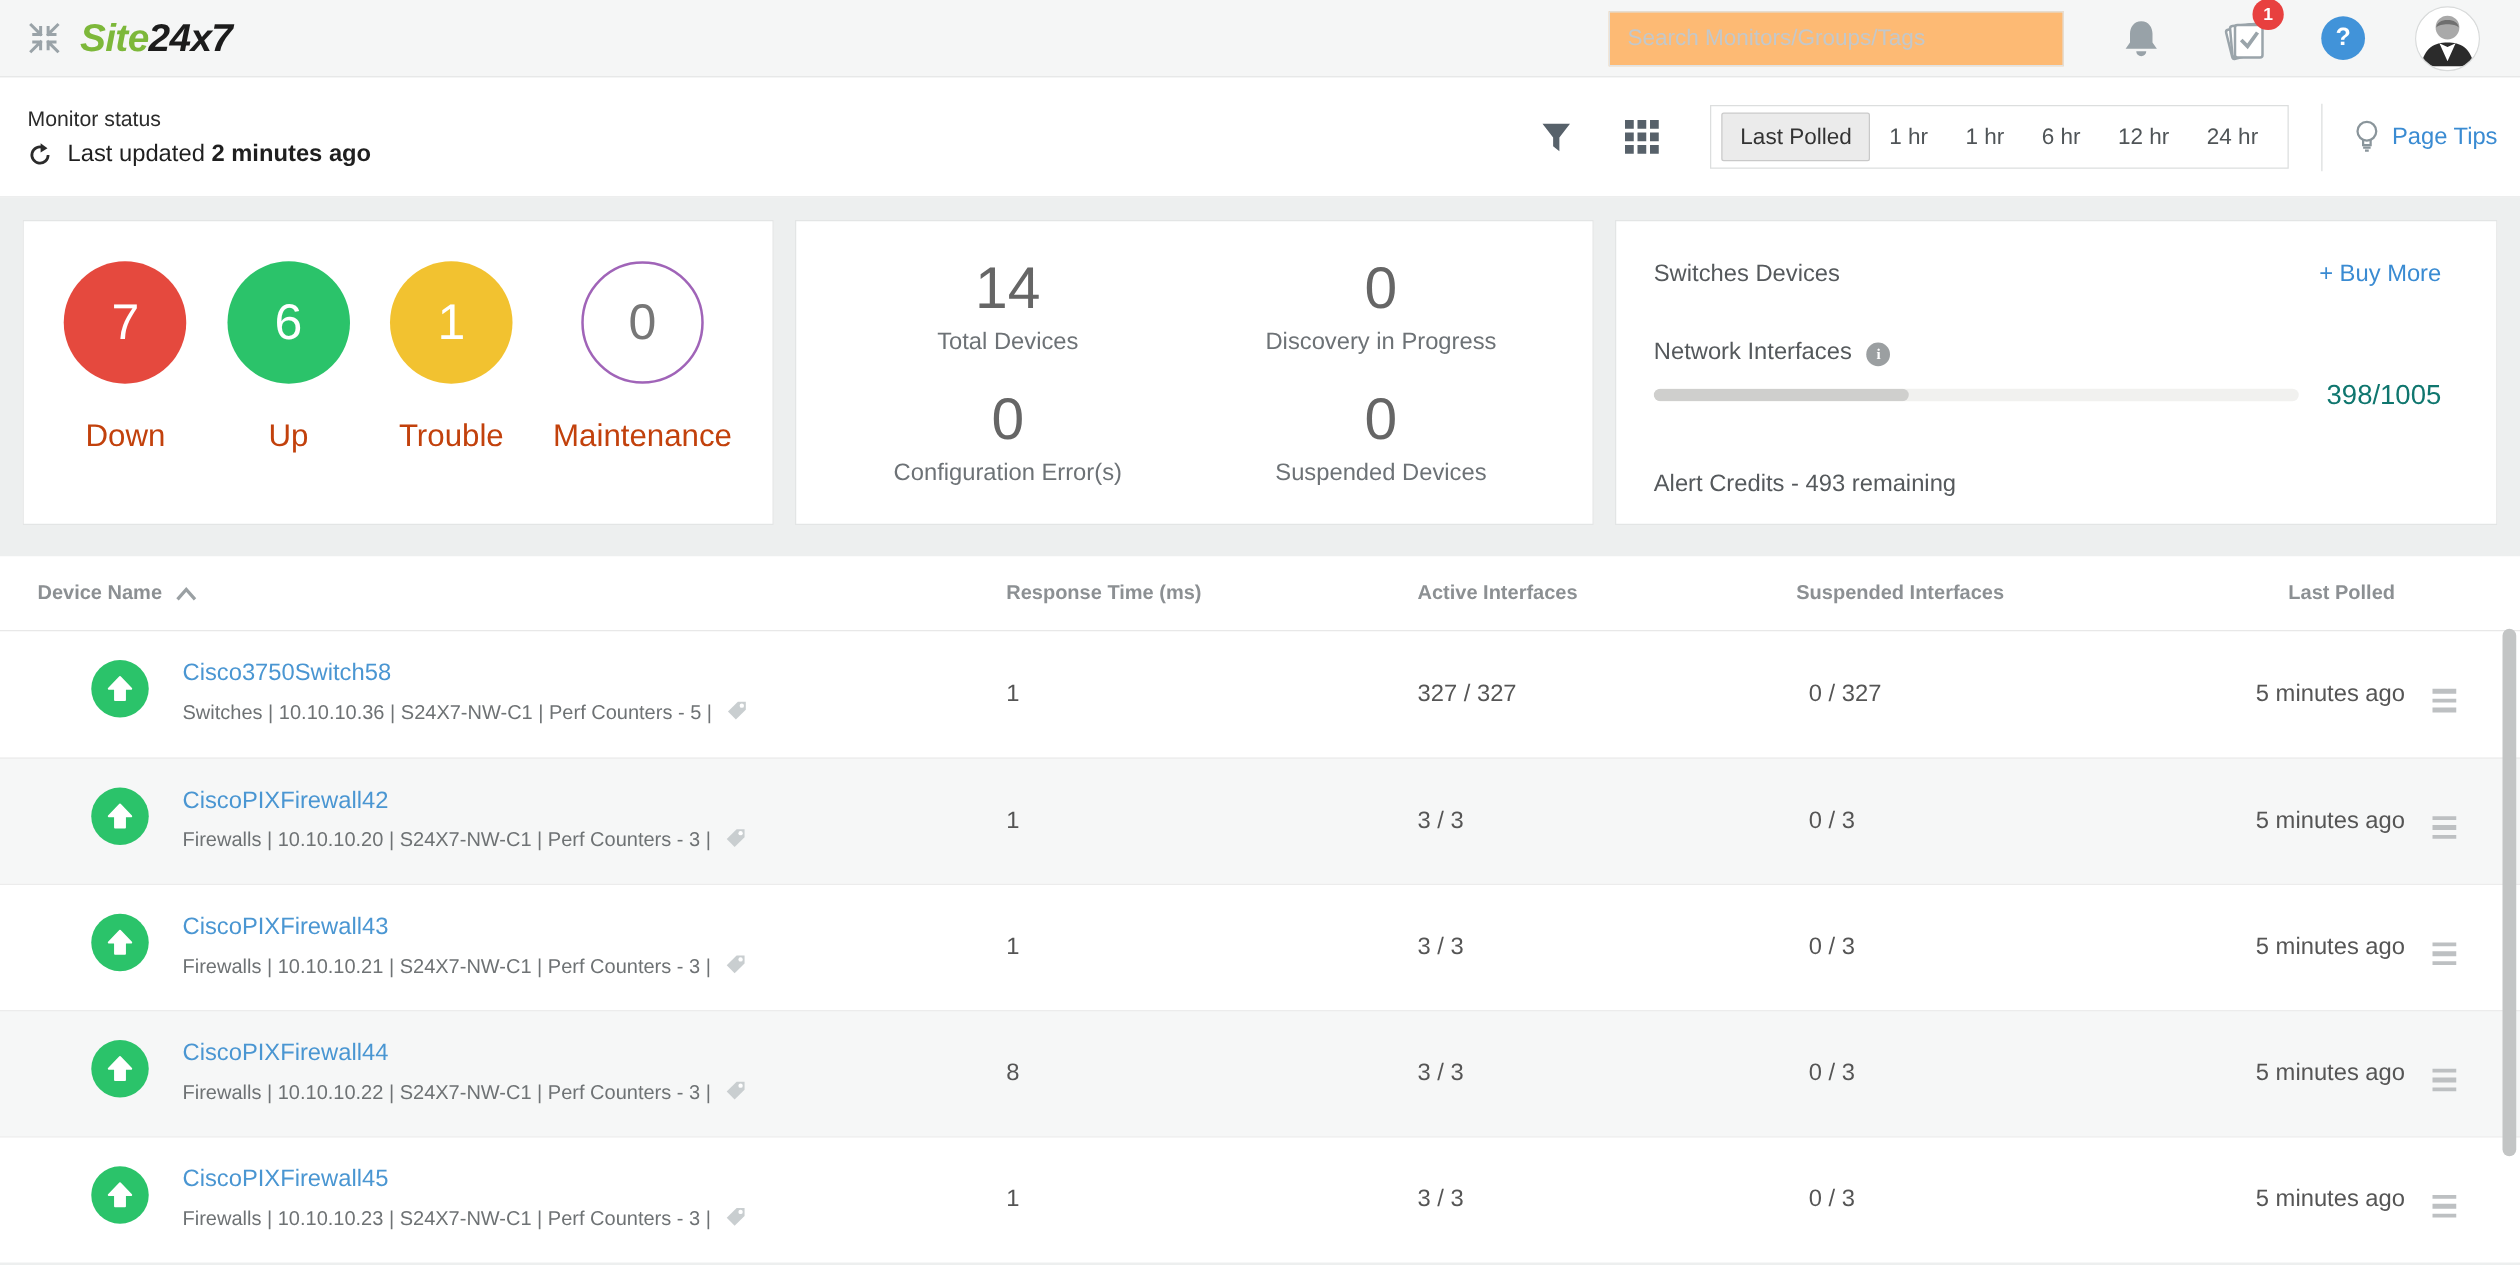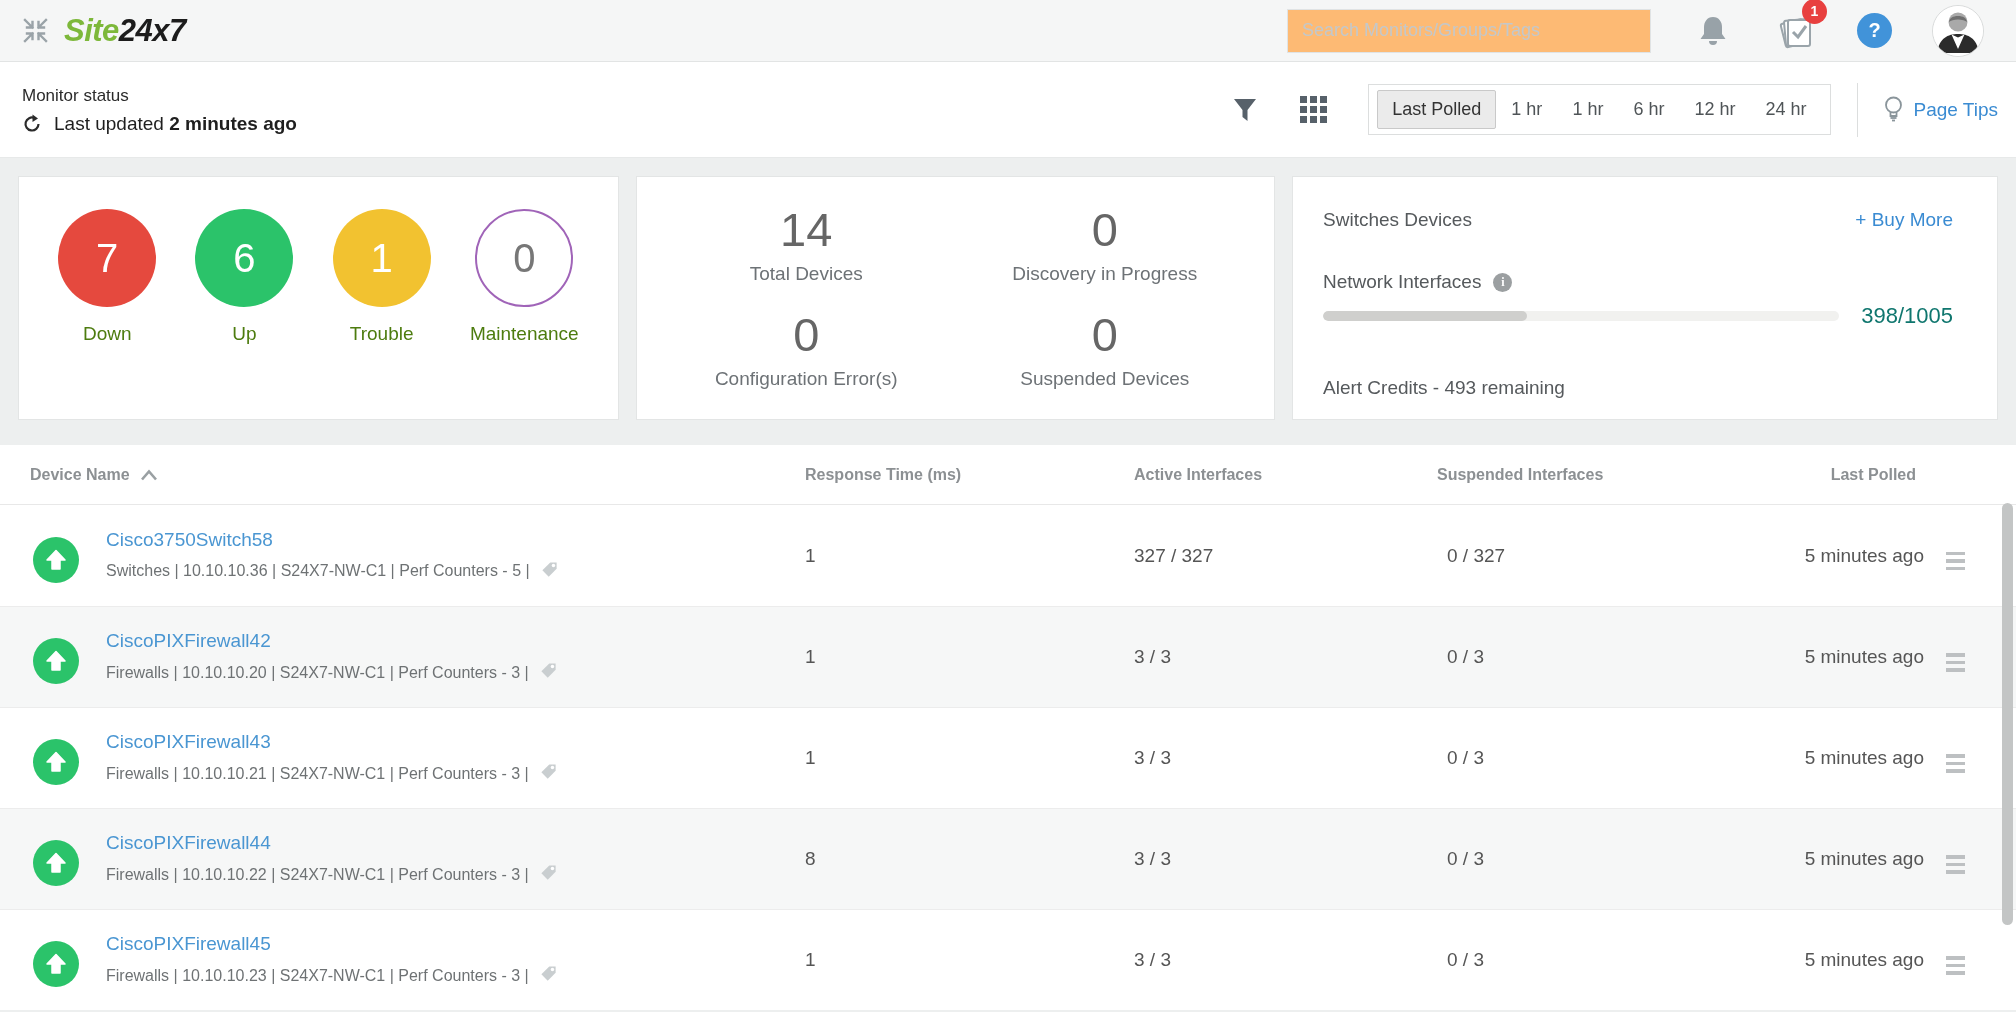--- a/index.html
+++ b/index.html
@@ -42,32 +42,32 @@
   
   .cards { display:flex; gap:17px; margin:18px 18px 0 18px; height:244px; }
   .card { background:#fff; border:1px solid #e3e5e5; }
   .card-status { flex:637; display:flex; justify-content:space-evenly; align-items:flex-start; padding-top:32px; }
   .st-item { display:flex; flex-direction:column; align-items:center; cursor:pointer; }
   .st-circle { width:98px; height:98px; border-radius:50%; display:flex; align-items:center; justify-content:center; font-size:40px; color:#fff; }
   .st-circle.down { background:#e5493e; }
   .st-circle.up { background:#2bc36a; }
   .st-circle.trouble { background:#f2c230; }
   .st-circle.maintenance { background:#fff; border:2px solid #a064b8; color:#777; }
-  .st-label { margin-top:16px; font-size:19px; color:#4d7c0f; }
+  .st-label { margin-top:28px; font-size:25px; color:#c2410c; }
 
   .card-stats { flex:635; display:grid; grid-template-columns:1fr 1fr; grid-template-rows:1fr 1fr; padding:14px 20px 18px 20px; }
   .stat-cell { display:flex; flex-direction:column; align-items:center; justify-content:center; }
   .stat-num { font-size:47px; color:#666; }
   .stat-label { font-size:19px; color:#6d7276; margin-top:6px; }
 
   .card-license { flex:670; padding:32px 44px 0 30px; }
   .lic-row1 { display:flex; align-items:center; }
   .lic-title { font-size:19px; color:#55595c; }
   .buy-more { margin-left:auto; font-size:19px; color:#3a8bd2; cursor:pointer; }
-  .lic-row2 { display:flex; align-items:center; gap:12px; margin-top:40px; }
+  .lic-row2 { display:flex; align-items:flex-end; gap:12px; margin-top:40px; }
   .lic-if-label { font-size:19px; color:#55595c; }
   .info-badge { width:19px; height:19px; border-radius:50%; background:#9b9fa1; color:#fff; font-size:12px; font-weight:bold; font-family:"Liberation Serif", serif; display:flex; align-items:center; justify-content:center; cursor:pointer; }
   .lic-row3 { display:flex; align-items:center; margin-top:10px; }
   .progress { flex:1; height:10px; border-radius:5px; background:#f1f1ef; overflow:hidden; margin-right:22px; }
   .progress .fill { height:100%; width:39.6%; border-radius:5px; background:#cfcfcd; }
   .usage { font-size:22px; color:#0f766e; white-space:nowrap; }
   .credits { margin-top:48px; font-size:19px; color:#55595c; }
 
   
   .tablewrap { background:#fff; margin-top:25px; }
@@ -75,21 +75,21 @@
   .thead { height:60px; border-bottom:1px solid #e8e8e8; }
   .th { font-size:16px; font-weight:bold; color:#8c9093; cursor:pointer; }
   .th.h-dev { padding-left:30px; display:flex; align-items:center; gap:10px; }
   .th.h-rt { padding-left:30px; }
   .th.h-ai { padding-left:39px; }
   .th.h-si { padding-left:42px; }
   .th.h-lp { text-align:right; padding-right:8px; }
   .trow { height:101px; border-top:1px solid #ececec; }
   .trow:first-child { border-top:none; }
   .trow:nth-child(even) { background:#f6f7f7; }
-  .c-dev { display:flex; align-items:flex-end; padding-left:33px; }
+  .c-dev { display:flex; align-items:flex-start; padding-left:33px;margin-left:40px; }
   .updot { width:46px; height:46px; border-radius:50%; background:#2bc36a; display:flex; align-items:center; justify-content:center; flex:0 0 auto; margin-right:27px; }
   .devname { font-size:19px; color:#4a96d2; text-decoration:none; cursor:pointer; display:inline-block; margin-bottom:9px; }
   .devmeta { font-size:16px; color:#6e7274; display:flex; align-items:center; gap:10px; }
   .c-rt { font-size:19px; color:#555; padding-left:30px; }
   .c-ai { font-size:19px; color:#555; padding-left:39px; }
   .c-si { font-size:19px; color:#555; padding-left:52px; }
   .c-lp { font-size:19px; color:#555; text-align:right; }
   .hamburger { display:inline-flex; flex-direction:column; gap:4px; margin-left:22px; cursor:pointer; }
   .hamburger i { width:19px; height:3.5px; background:#bdc0c2; display:block; }
 

